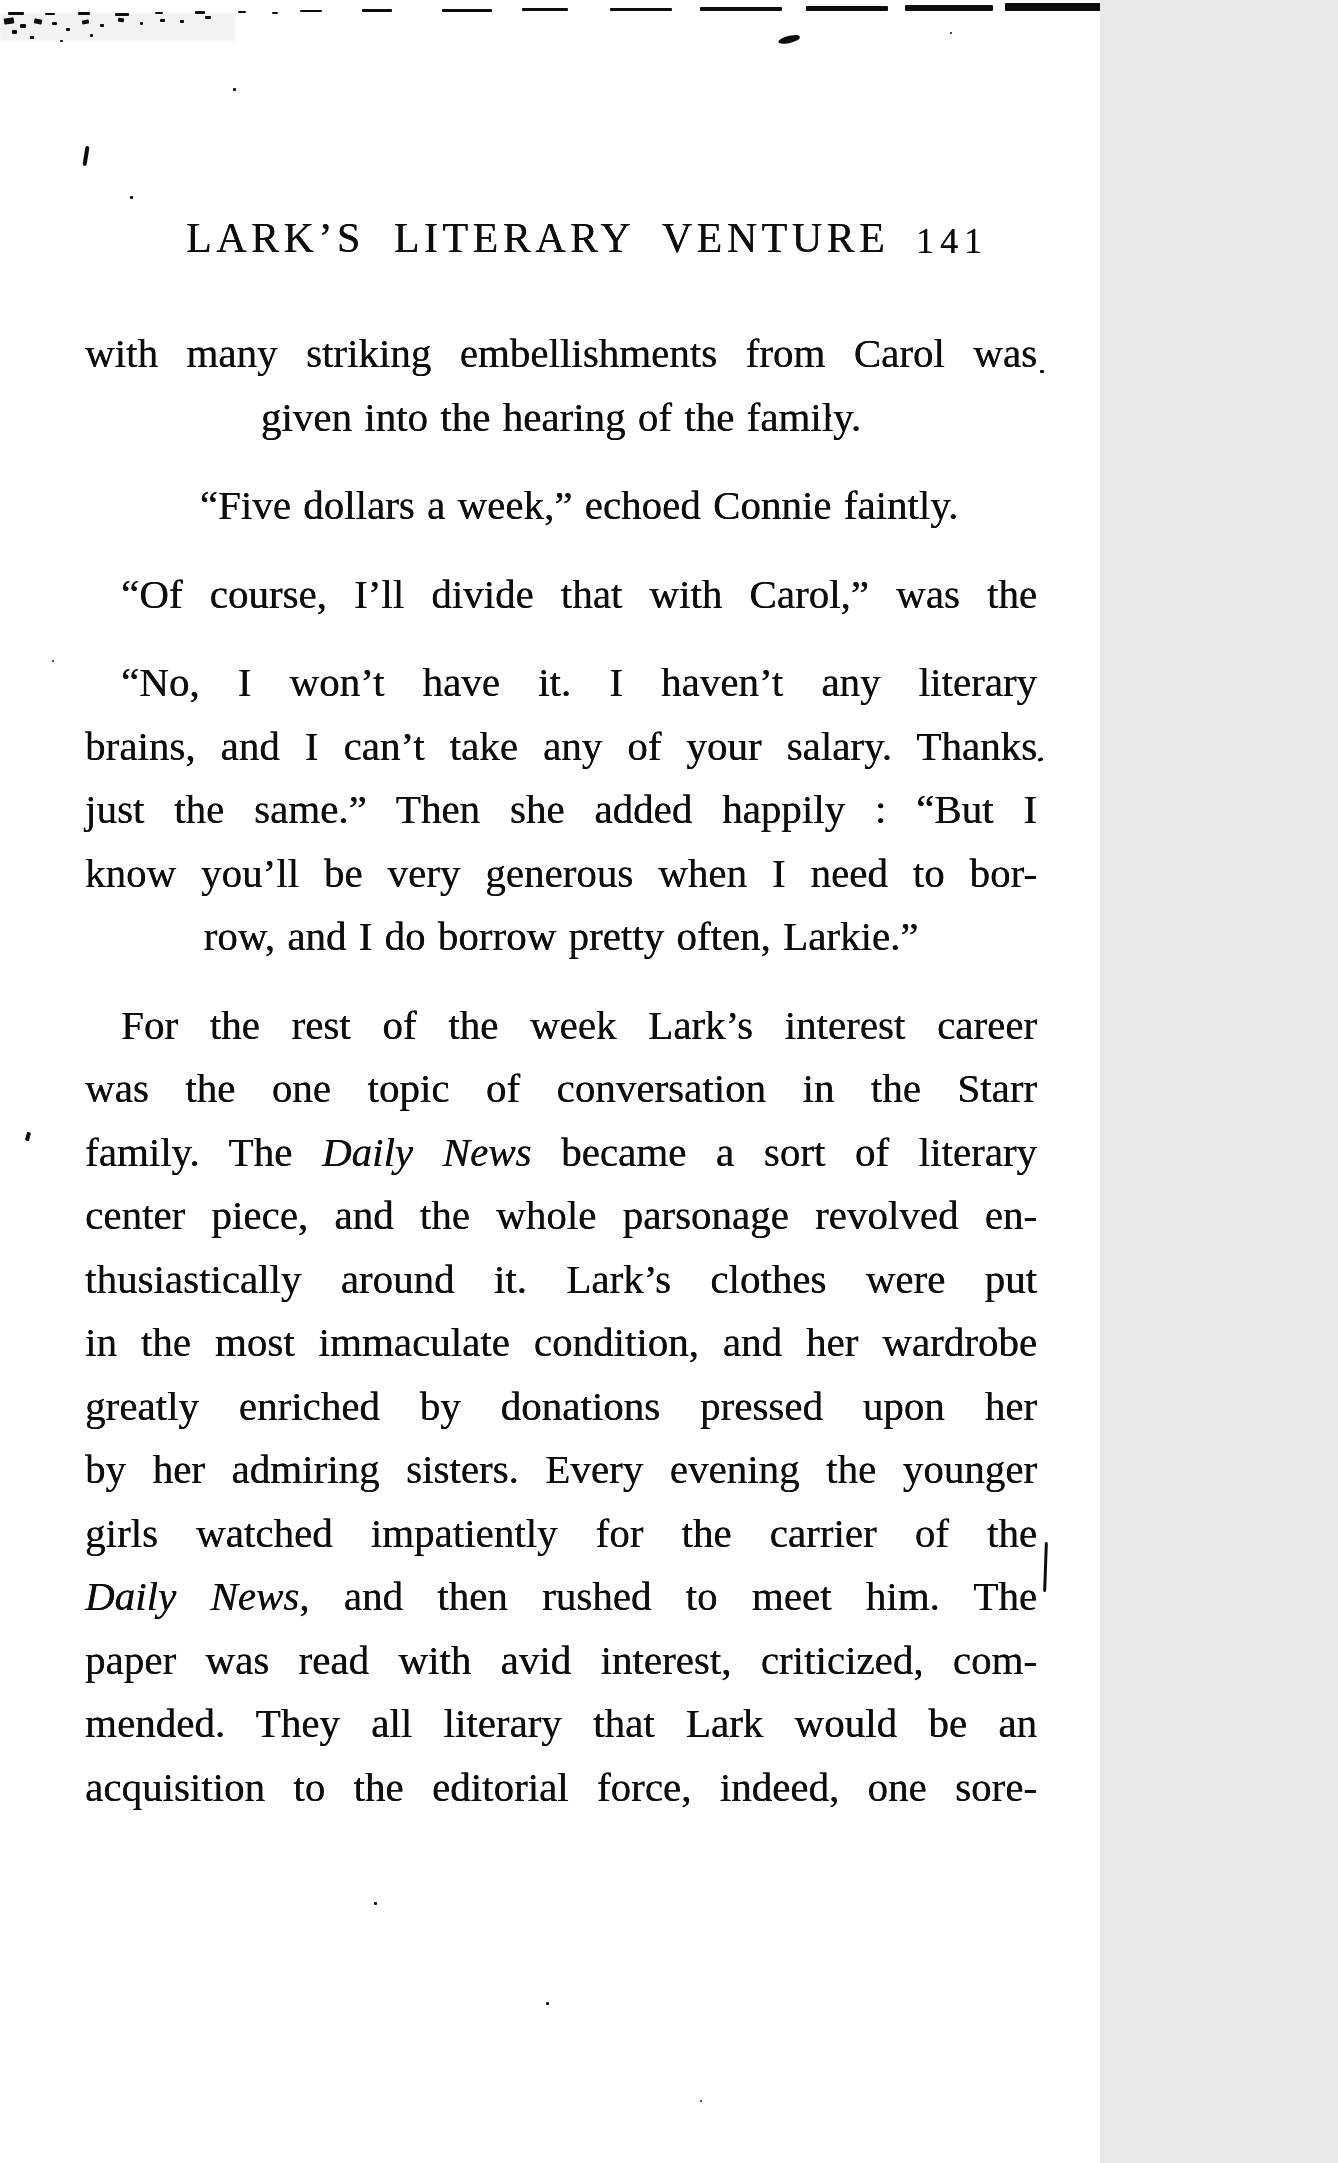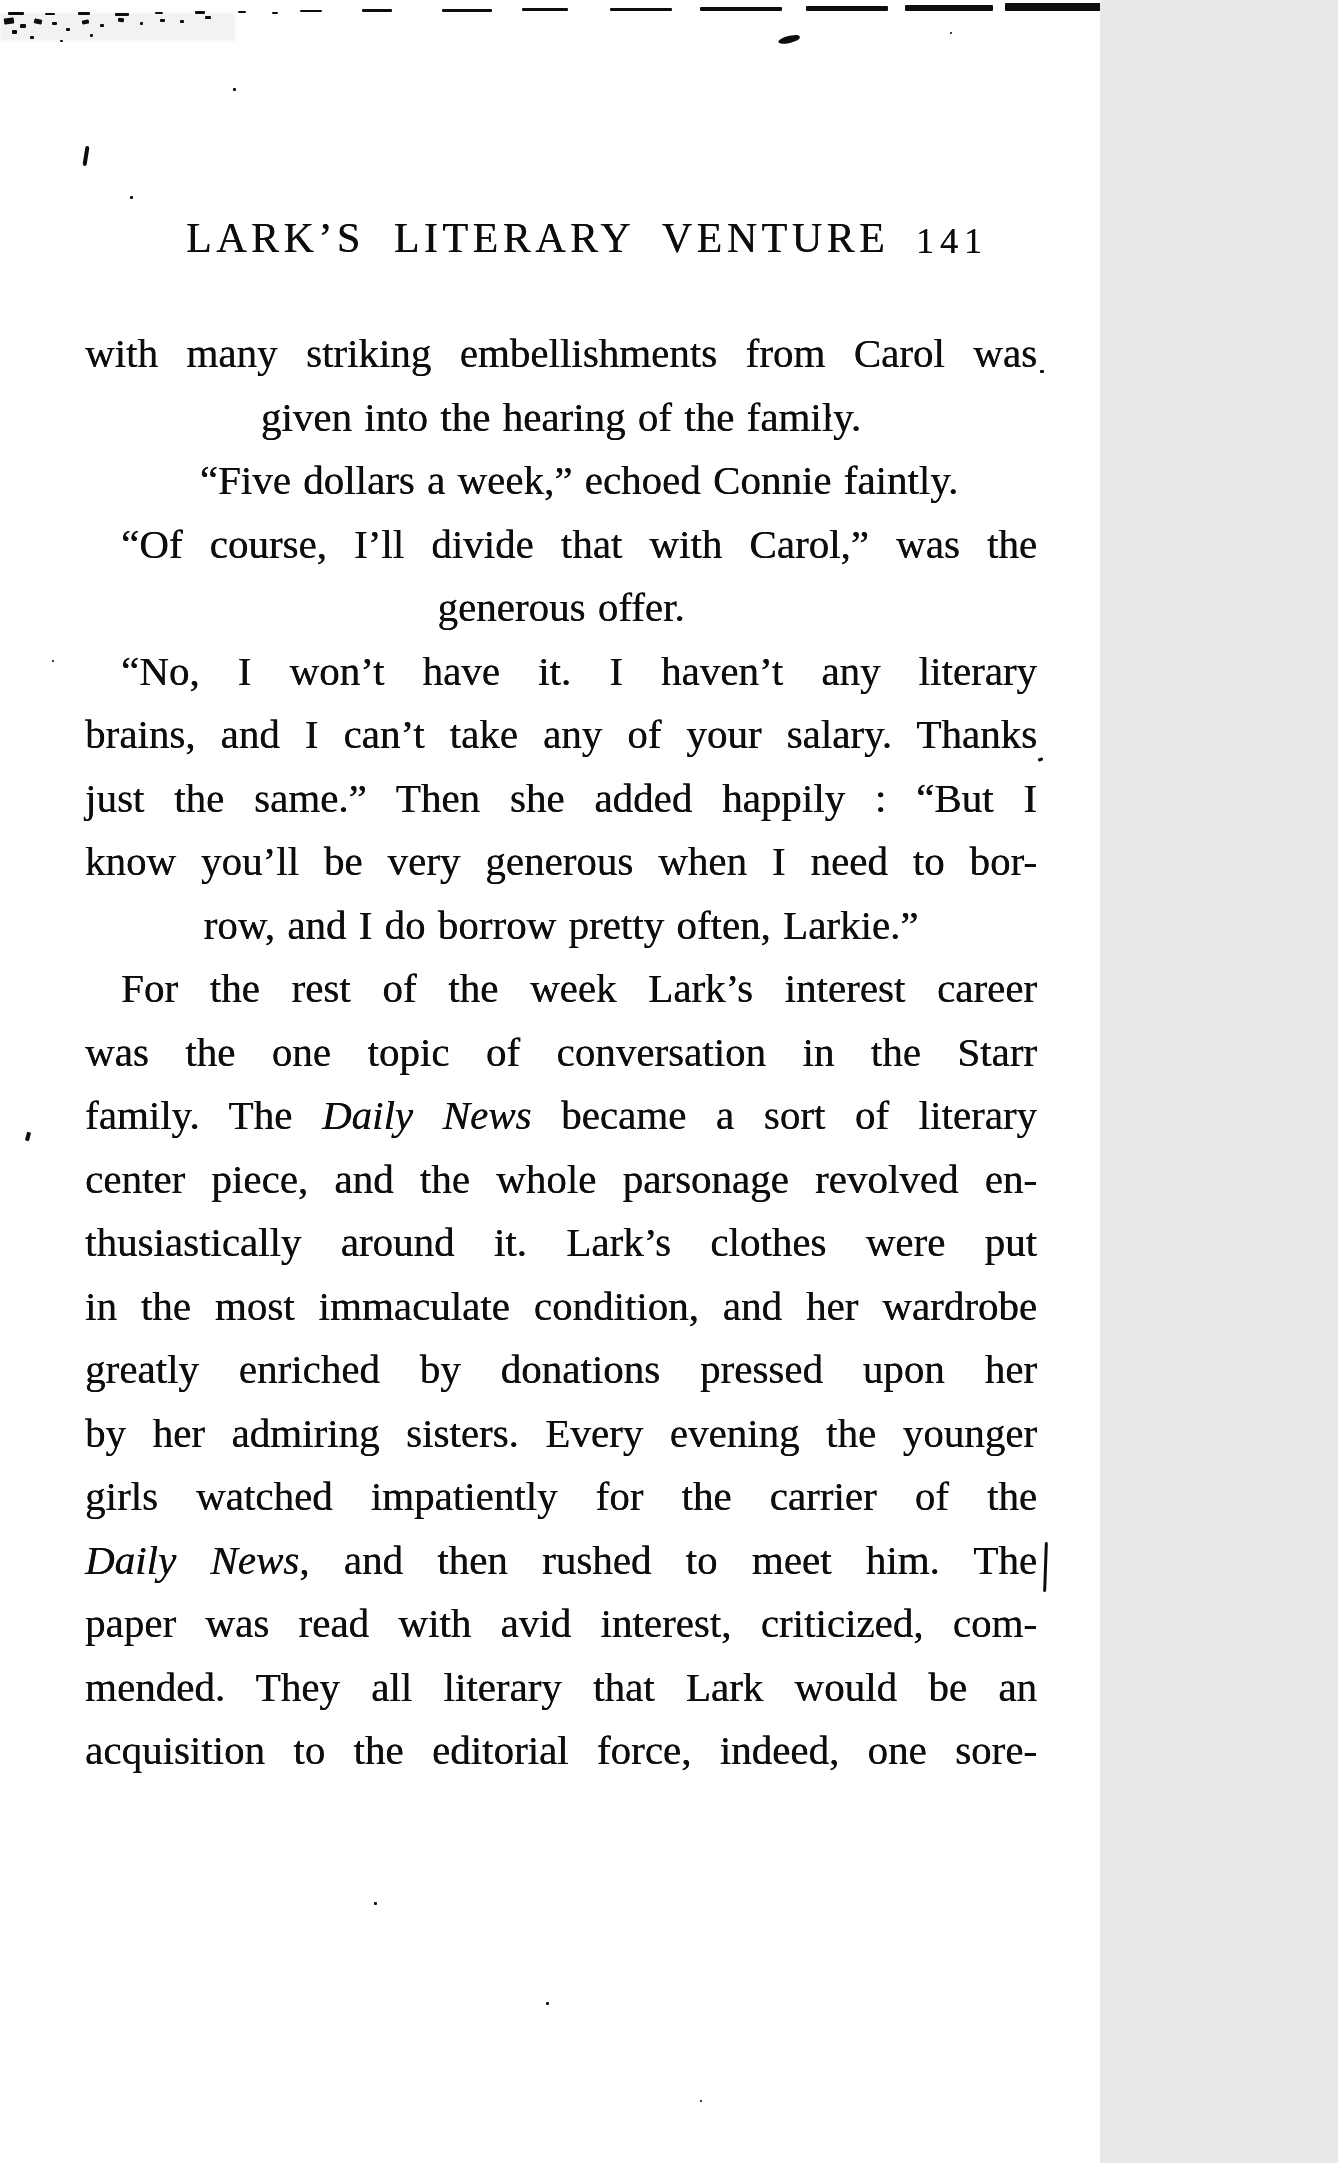--- a/index.html
+++ b/index.html
@@ -21,21 +21,21 @@
     position:absolute;left:916px;top:220px;
     font-size:36px;letter-spacing:6px;
   }
   .text-block{
     position:absolute;left:85px;top:322px;width:952px;
     font-size:41px;line-height:63.5px;
     word-spacing:2px;
   }
   .line{white-space:normal;text-align:center;}
   .line.jz{text-align:justify;text-align-last:justify;}
-  .line.indent{text-indent:36px;}
+  .line.indent{text-indent:36px;margin-top:25px;}
   .it{font-style:italic;}
   .speck{position:absolute;background:#0d0d0d;border-radius:1px;}
   .haze{
     position:absolute;left:0;top:13px;width:235px;height:28px;
     background:rgba(0,0,0,0.05);filter:blur(1.5px);
   }
   .tilde{
     position:absolute;left:778px;top:36px;width:22px;height:7px;
     background:#0d0d0d;border-radius:60% 40% 50% 50%;
     transform:rotate(-12deg);
@@ -55,21 +55,20 @@
 <div class="page" style="--ink: #0d0d0d; --paper: #ffffff;">
 
   <div class="header-title">LARK’S LITERARY VENTURE</div>
   <div class="page-number">141</div>
 
   <div class="text-block">
       <div class="line jz"><span>with many striking embellishments from Carol was</span></div>
       <div class="line"><span>given into the hearing of the family.</span></div>
       <div class="line indent"><span>“Five dollars a week,” echoed Connie faintly.</span></div>
       <div class="line indent jz"><span>“Of course, I’ll divide that with Carol,” was the</span></div>
-      <div class="line"><span>generous offer.</span></div>
       <div class="line indent jz"><span>“No, I won’t have it. I haven’t any literary</span></div>
       <div class="line jz"><span>brains, and I can’t take any of your salary. Thanks</span></div>
       <div class="line jz"><span>just the same.” Then she added happily : “But I</span></div>
       <div class="line jz"><span>know you’ll be very generous when I need to bor-</span></div>
       <div class="line"><span>row, and I do borrow pretty often, Larkie.”</span></div>
       <div class="line indent jz"><span>For the rest of the week Lark’s interest career</span></div>
       <div class="line jz"><span>was the one topic of conversation in the Starr</span></div>
       <div class="line jz"><span>family. The </span><span class="it">Daily News</span><span> became a sort of literary</span></div>
       <div class="line jz"><span>center piece, and the whole parsonage revolved en-</span></div>
       <div class="line jz"><span>thusiastically around it. Lark’s clothes were put</span></div>

